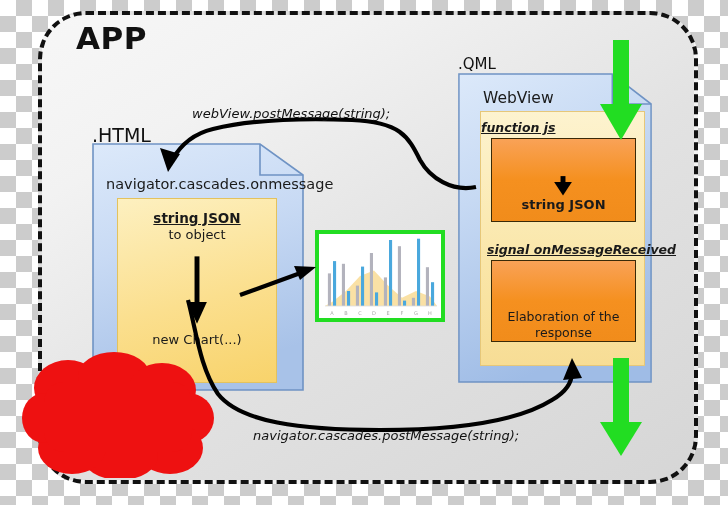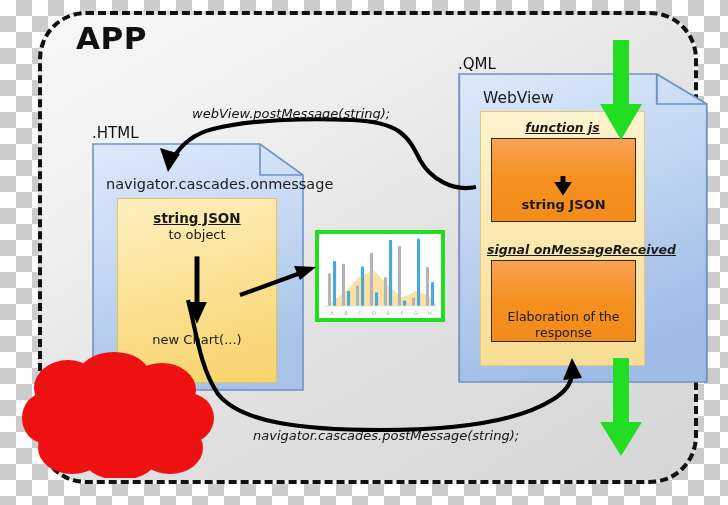--- a/index.html
+++ b/index.html
@@ -65,21 +65,21 @@
   .doc-label {
     position: absolute;
     color: #1a1a1a;
   }
 
   
   #html-doc-caption {
     position: absolute;
     left: 92px;
     top: 124px;
-    font-size: 15px;
+    font-size: 19px;
     color: #111111;
   }
   #html-doc {
     left: 92px;
     top: 143px;
     width: 212px;
     height: 248px;
   }
   #html-doc-title {
     left: 14px;
@@ -131,21 +131,21 @@
   #qml-doc-caption {
     position: absolute;
     left: 458px;
     top: 55px;
     font-size: 15px;
     color: #111111;
   }
   #qml-doc {
     left: 458px;
     top: 73px;
-    width: 250px;
+    width: 194px;
     height: 310px;
   }
   #qml-doc-title {
     left: 25px;
     top: 16px;
     font-size: 15.5px;
     white-space: nowrap;
   }
   #qml-inner-panel {
     position: absolute;
@@ -163,21 +163,21 @@
     font-style: italic;
     font-weight: bold;
     color: #1a1a1a;
     text-decoration: underline;
     white-space: nowrap;
   }
   #qml-label-function {
     left: 0;
     top: 8px;
     width: 100%;
-    text-align: center;
+    text-align: left;
   }
   #qml-label-signal {
     left: 6px;
     top: 130px;
   }
   .orange-box {
     position: absolute;
     background: linear-gradient(180deg, #f9a257 0%, #f5901f 50%, #f18c1b 100%);
     border: 1.5px solid #3a2a08;
     box-sizing: border-box;

